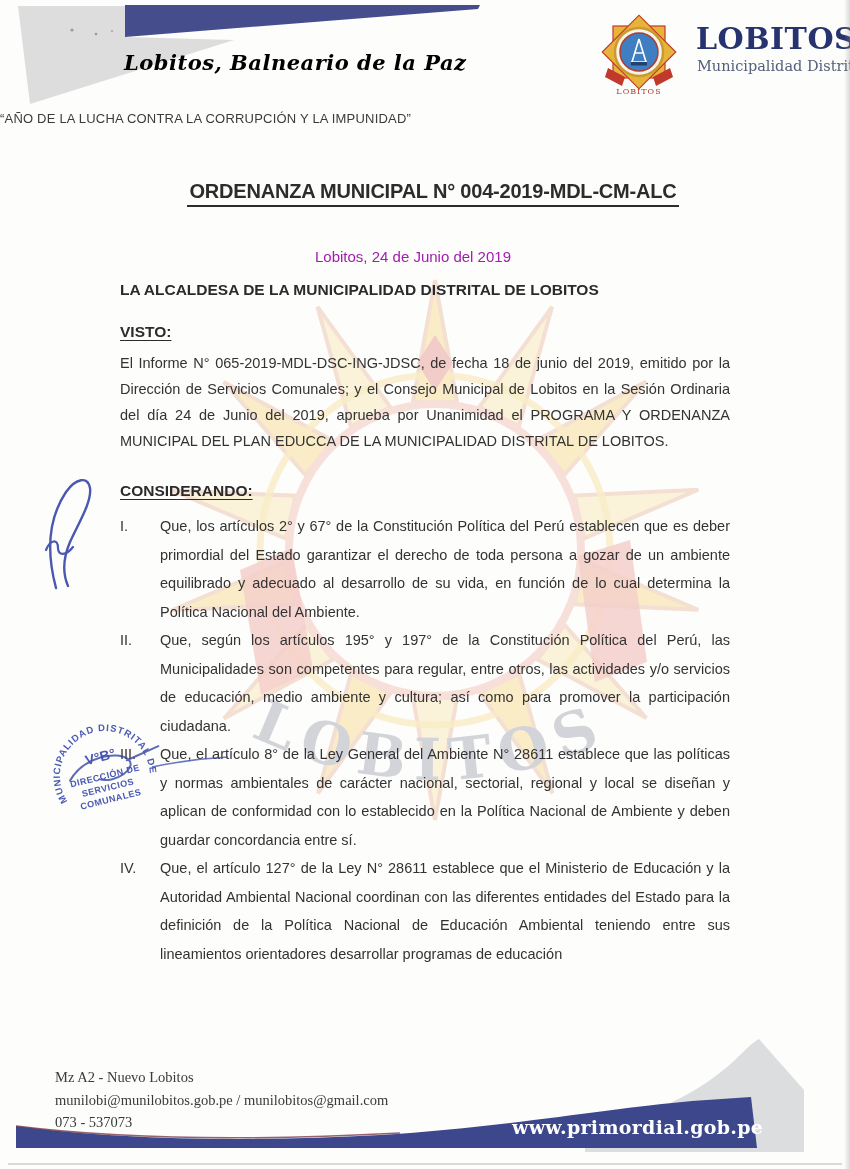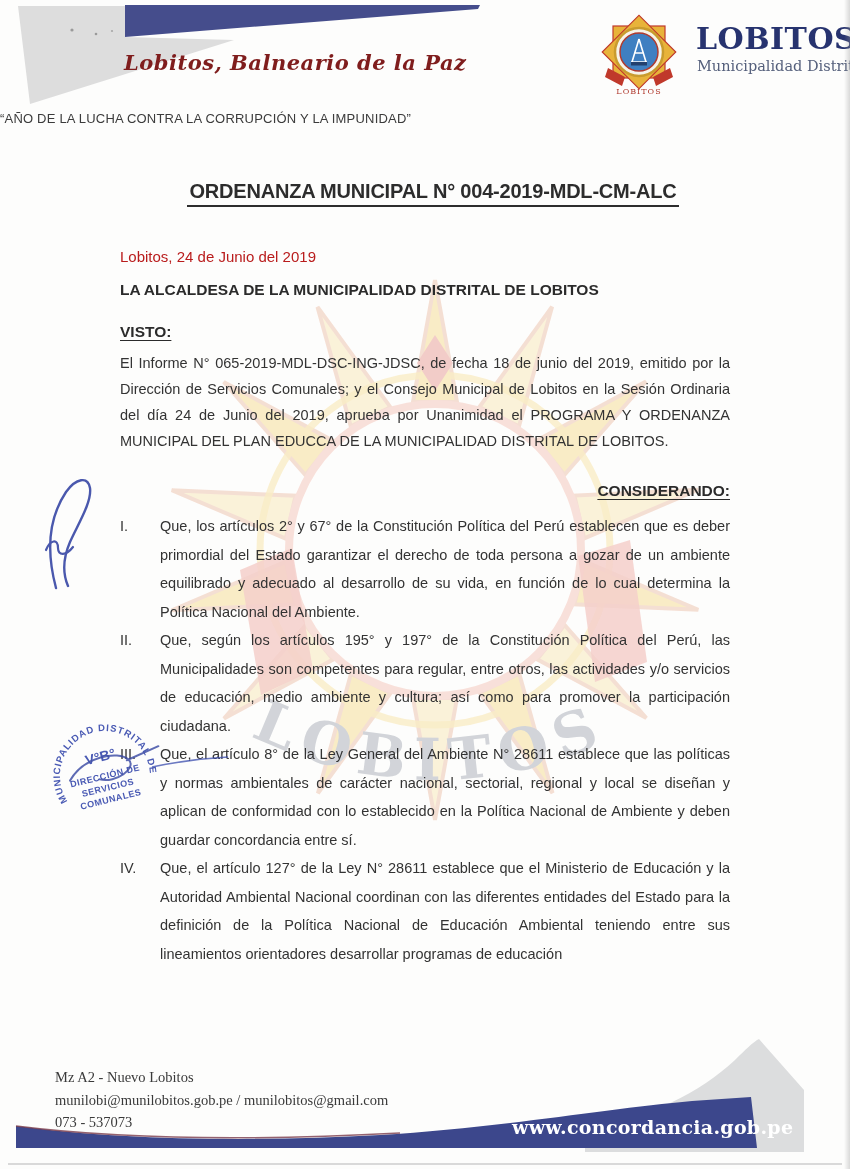--- a/index.html
+++ b/index.html
@@ -6,21 +6,21 @@
   .page{
     position:relative;width:850px;height:1169px;margin:0 auto;
     background:#fdfdfc;overflow:hidden;
     font-family:"Liberation Sans",sans-serif;color:#2e2e2e;
   }
   
   .top-deco{position:absolute;left:0;top:0;z-index:1;}
   .script-tagline{
     position:absolute;left:124px;top:50px;z-index:2;
     font-family:"DejaVu Serif",serif;font-style:italic;font-weight:600;
-    font-size:21px;color:#7f1d1d;letter-spacing:.5px;
+    font-size:21px;color:#000000;letter-spacing:.5px;
   }
   .logo-block{position:absolute;left:594px;top:8px;z-index:2;}
   .crest{position:absolute;left:2px;top:2px;}
   .logo-word{
     position:absolute;left:102px;top:13px;white-space:nowrap;
     font-family:"DejaVu Serif",serif;font-weight:bold;font-size:30px;
     color:#27336f;letter-spacing:.5px;
   }
   .logo-sub{
     position:absolute;left:103px;top:50px;white-space:nowrap;
@@ -30,30 +30,30 @@
     position:absolute;left:0;top:111px;width:850px;text-align:left;z-index:2;
     font-size:13px;color:#3b3b3b;letter-spacing:.2px;
   }
   .doc-title-wrap{position:absolute;left:0;top:180px;width:820px;text-align:center;z-index:2;padding-left:23px;}
   .doc-title{
     display:inline-block;font-weight:bold;font-size:20px;color:#2c2c2c;
     letter-spacing:-.2px;border-bottom:2.5px solid #2d2d2d;padding:0 2px 2px 2px;
   }
   
   .content{position:absolute;left:120px;top:248px;width:610px;z-index:2;}
-  .dateline{font-size:15px;text-align:left;padding-right:24px;color:#b91c1c;}
+  .dateline{font-size:15px;text-align:center;padding-right:24px;color:#a21caf;}
   .issuer{margin-top:16px;font-weight:bold;font-size:15.5px;color:#2b2b2b;}
   .sec-heading{
     margin-top:24px;font-weight:bold;font-size:15.5px;color:#2b2b2b;
     text-decoration:underline;text-underline-offset:3px;
   }
   .visto-body{
     margin-top:9px;font-size:14.5px;line-height:26px;text-align:justify;color:#333;
   }
-  .cons-heading{margin-top:28px;text-align:right;}
+  .cons-heading{margin-top:28px;}
   .cons-list{margin-top:12px;}
   .cons-item{display:flex;align-items:flex-start;}
   .numeral{flex:0 0 40px;font-size:14.5px;line-height:28.5px;color:#333;}
   .item-text{
     flex:1;margin:0;font-size:14.5px;line-height:28.5px;text-align:justify;color:#333;
   }
   
   .watermark{position:absolute;left:125px;top:240px;z-index:0;opacity:.3;}
   .stamp{position:absolute;left:44px;top:712px;z-index:5;transform:rotate(-14deg);opacity:.92;}
   .stamp-tail{position:absolute;left:150px;top:745px;z-index:5;opacity:.75;}
@@ -234,17 +234,17 @@
     <path d="M 16 96 C 120 110 250 112 380 105 C 500 98 610 78 692 71 L 751 67 L 757 118 L 16 118 Z" fill="#3c478c"></path>
     <path d="M 16 96 C 120 109 250 111 400 103" fill="none" stroke="#7a3b4a" stroke-width="1.4" opacity=".8"></path>
   </svg>
 
   <div class="footer-contact">
     <div>Mz A2 - Nuevo Lobitos</div>
     <div>munilobi@munilobitos.gob.pe / munilobitos@gmail.com</div>
     <div>073 - 537073</div>
   </div>
 
-  <div class="website">www.concordancia.gob.pe</div>
+  <div class="website">www.primordial.gob.pe</div>
 
   <div class="edge-shade"></div>
   <div class="bottom-line"></div>
 </div>
 
 </body></html>

